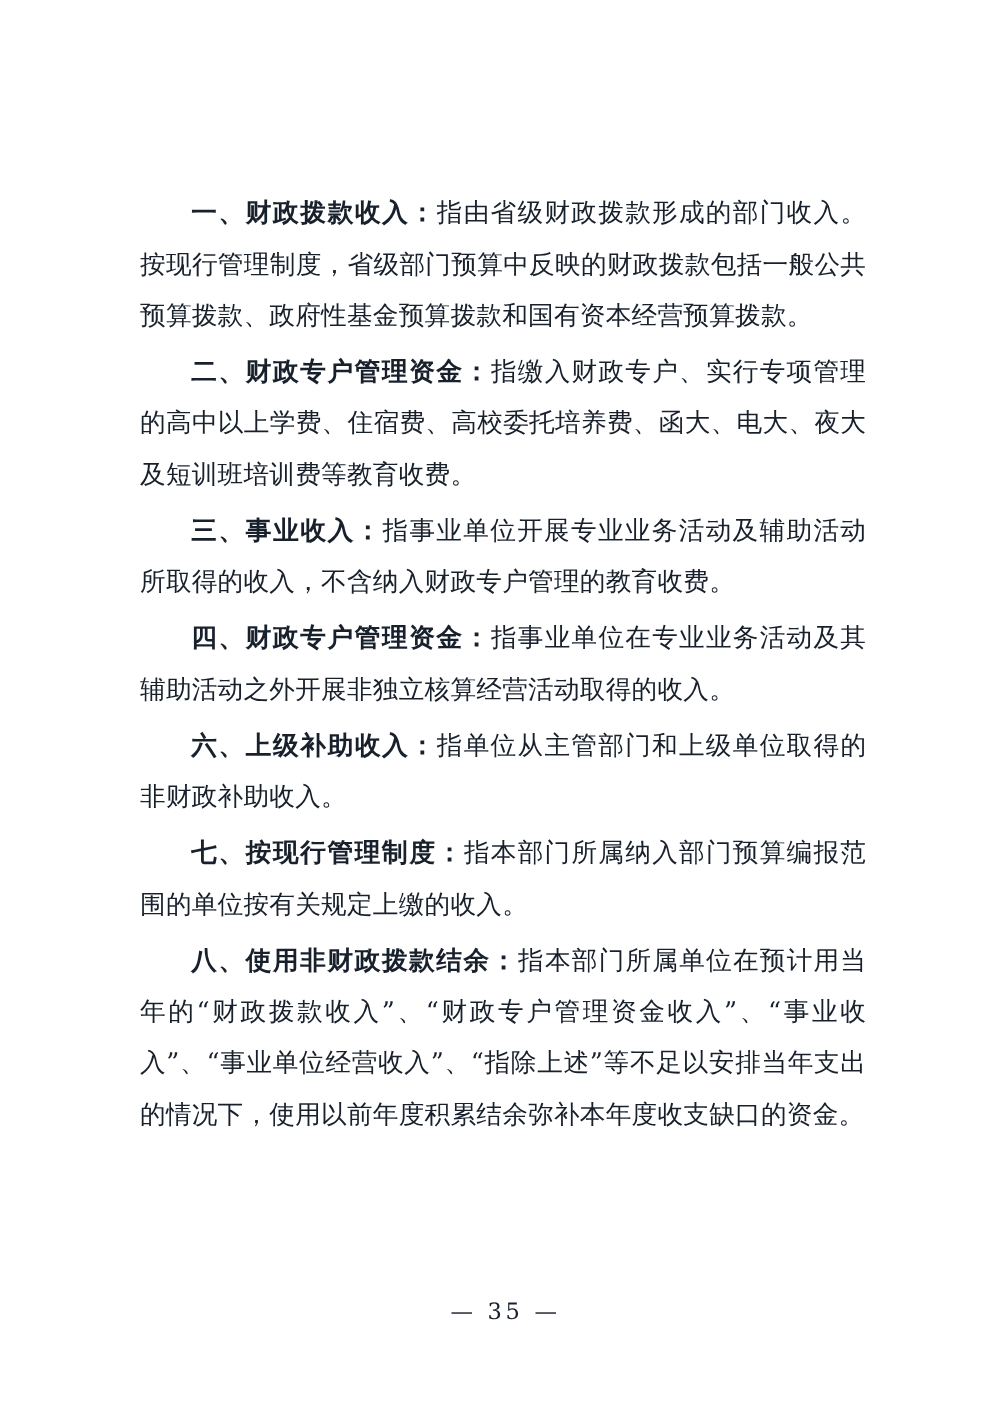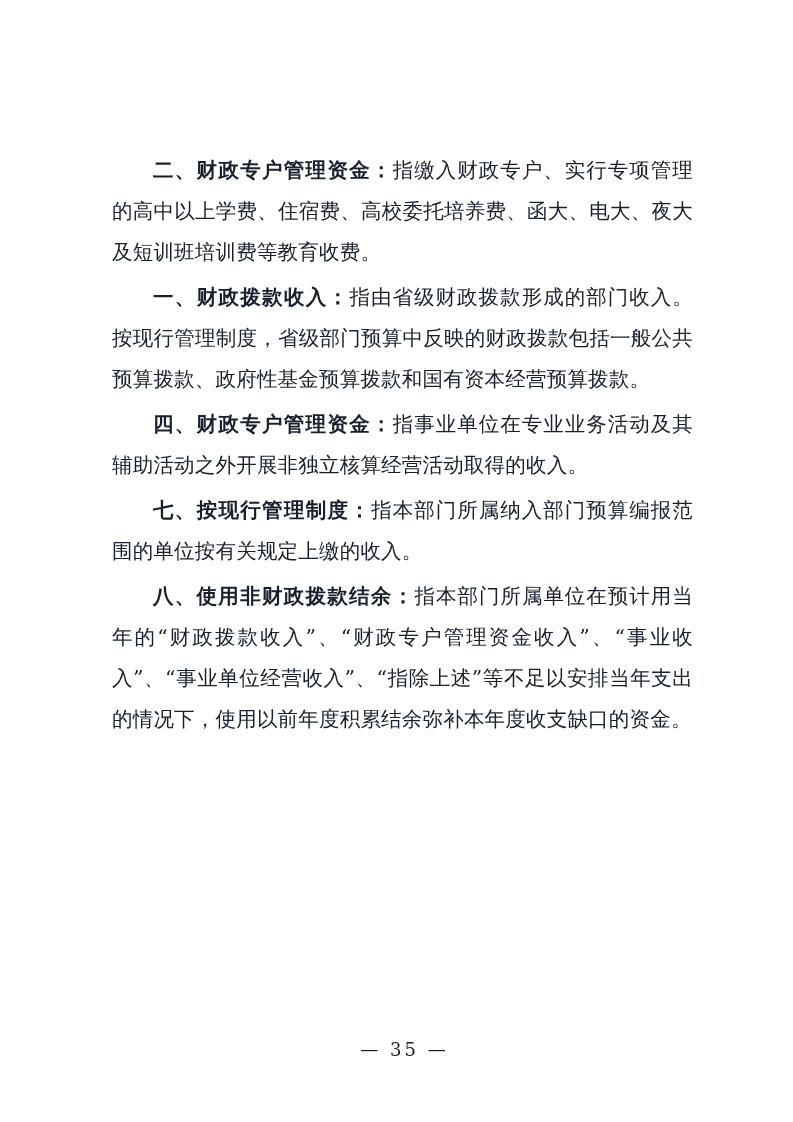--- a/index.html
+++ b/index.html
@@ -49,33 +49,39 @@
   }
 </style>
 </head>
 <body>
 
 <div class="page">
 
   <div class="doc-body">
 
     <p class="para">
+      <span class="term">一、财政拨款收入：</span><span>指由省级财政拨款形成的部门收入。按现行管理制度，省级部门预算中反映的财政拨款包括一般公共预算拨款、政府性基金预算拨款和国有资本经营预算拨款。</span>
+    </p>
+
+    <p class="para">
       <span class="term">二、财政专户管理资金：</span><span>指缴入财政专户、实行专项管理的高中以上学费、住宿费、高校委托培养费、函大、电大、夜大及短训班培训费等教育收费。</span>
     </p>
 
     <p class="para">
-      <span class="term">一、财政拨款收入：</span><span>指由省级财政拨款形成的部门收入。按现行管理制度，省级部门预算中反映的财政拨款包括一般公共预算拨款、政府性基金预算拨款和国有资本经营预算拨款。</span>
+      <span class="term">三、事业收入：</span><span>指事业单位开展专业业务活动及辅助活动所取得的收入，不含纳入财政专户管理的教育收费。</span>
     </p>
-
 
     <p class="para">
       <span class="term">四、财政专户管理资金：</span><span>指事业单位在专业业务活动及其辅助活动之外开展非独立核算经营活动取得的收入。</span>
     </p>
 
 
+    <p class="para">
+      <span class="term">六、上级补助收入：</span><span>指单位从主管部门和上级单位取得的非财政补助收入。</span>
+    </p>
 
     <p class="para">
       <span class="term">七、按现行管理制度：</span><span>指本部门所属纳入部门预算编报范围的单位按有关规定上缴的收入。</span>
     </p>
 
     <p class="para">
       <span class="term">八、使用非财政拨款结余：</span><span>指本部门所属单位在预计用当年的“财政拨款收入”、“财政专户管理资金收入”、“事业收入”、“事业单位经营收入”、“指除上述”等不足以安排当年支出的情况下，使用以前年度积累结余弥补本年度收支缺口的资金。</span>
     </p>
 
   </div>

